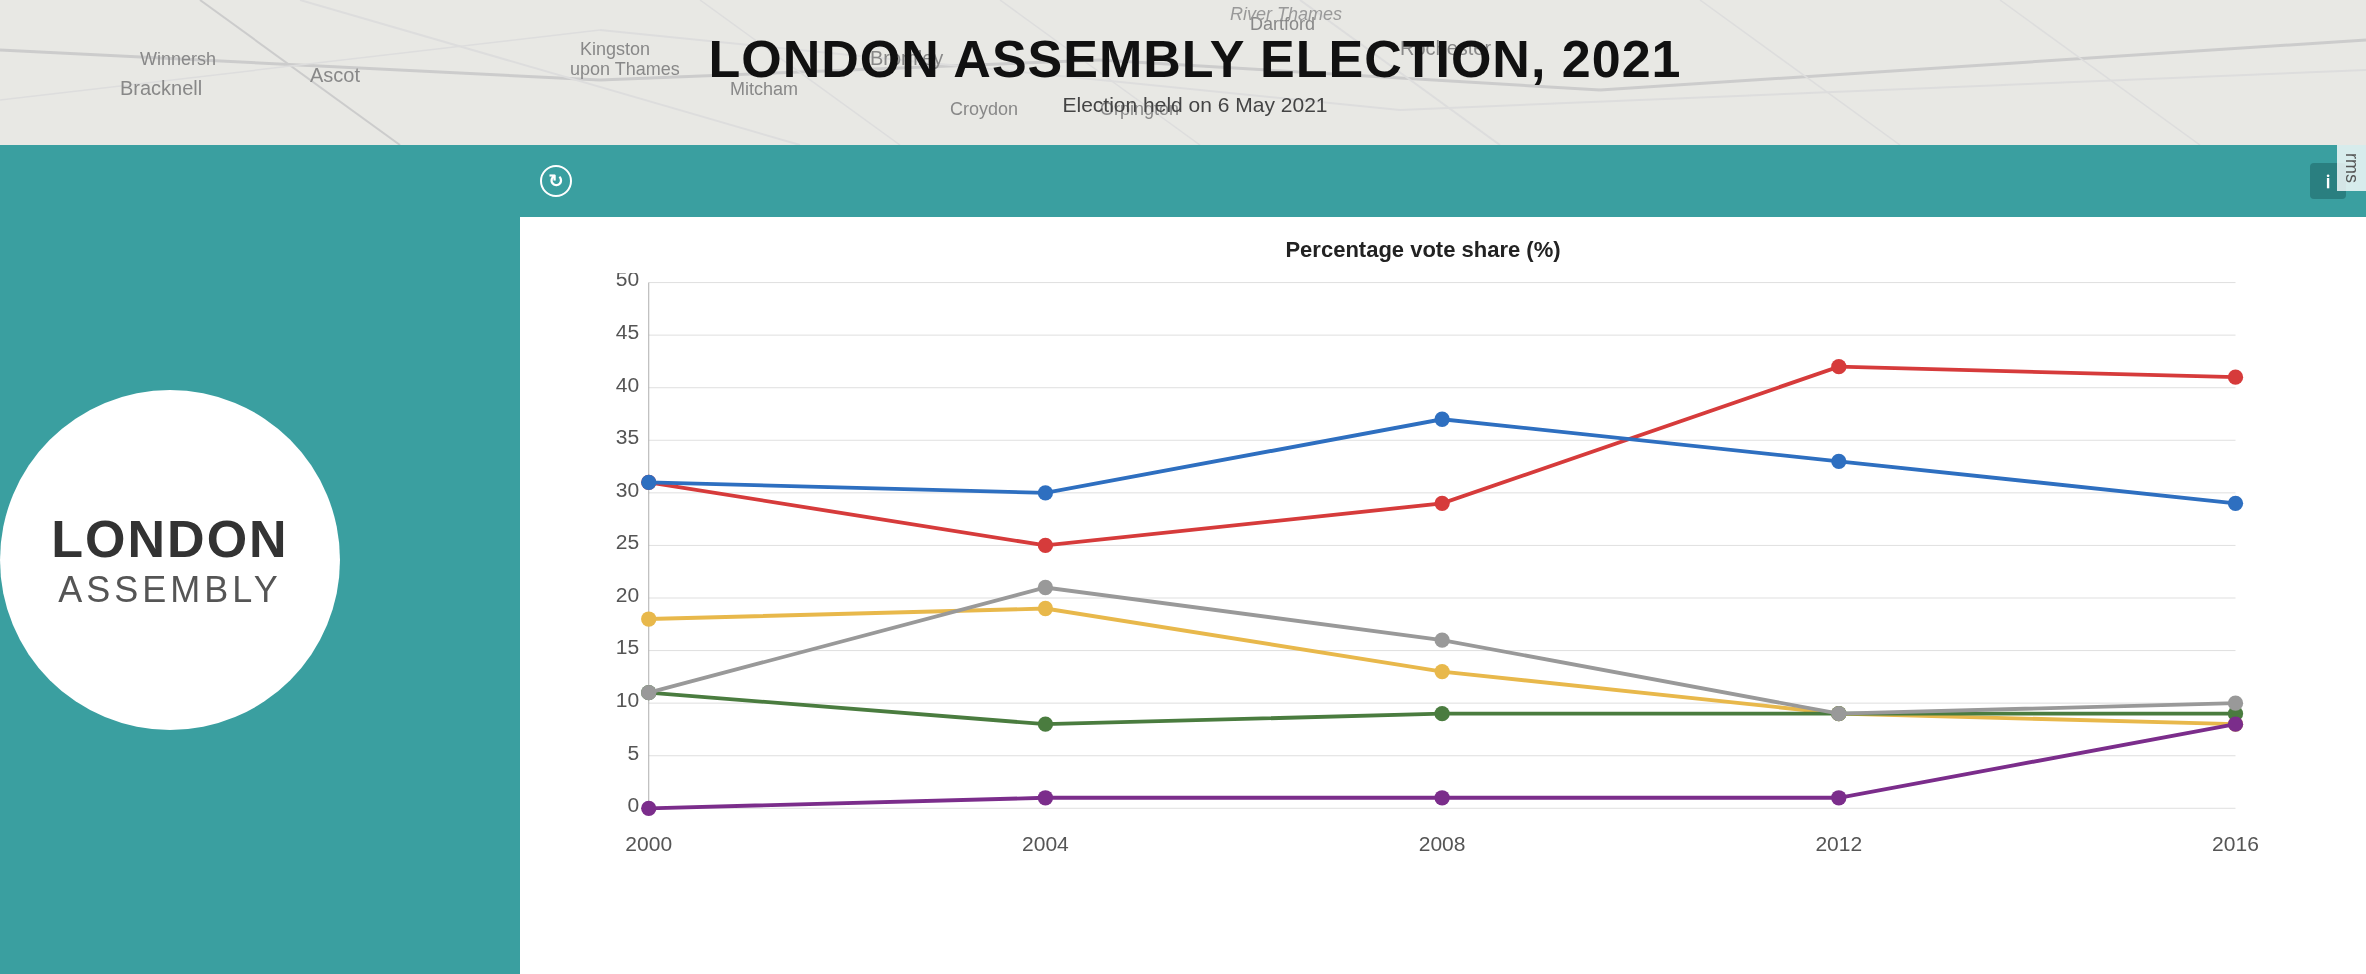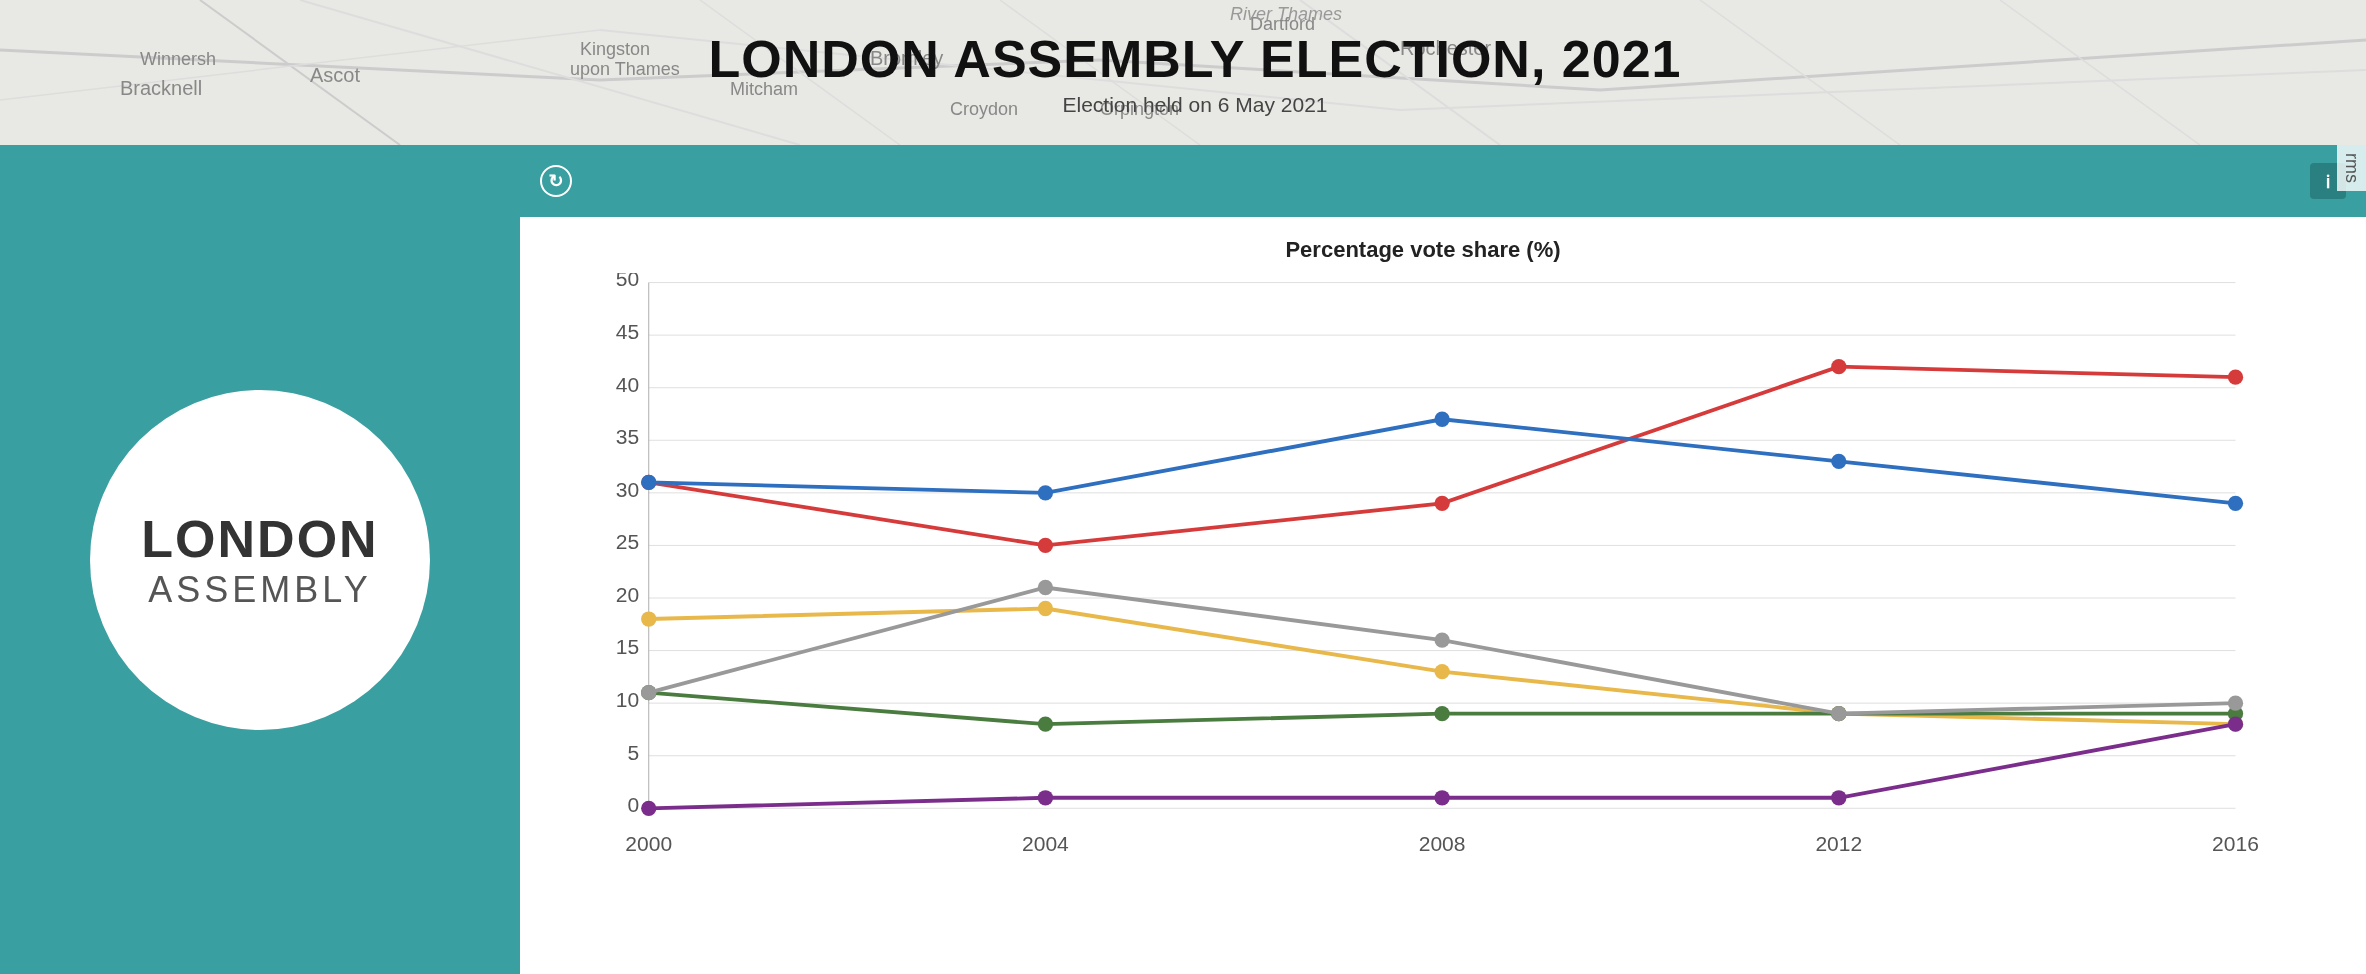--- a/index.html
+++ b/index.html
@@ -45,21 +45,20 @@
     
     .left-panel {
       position: absolute;
       top: 145px;
       left: 0;
       width: 520px;
       height: 829px;
       background: #3a9fa0;
       display: flex;
       align-items: center;
-      justify-content: center;
     }
     .logo-circle {
       width: 340px;
       height: 340px;
       background: white;
       border-radius: 50%;
       display: flex;
       flex-direction: column;
       align-items: center;
       justify-content: center;

